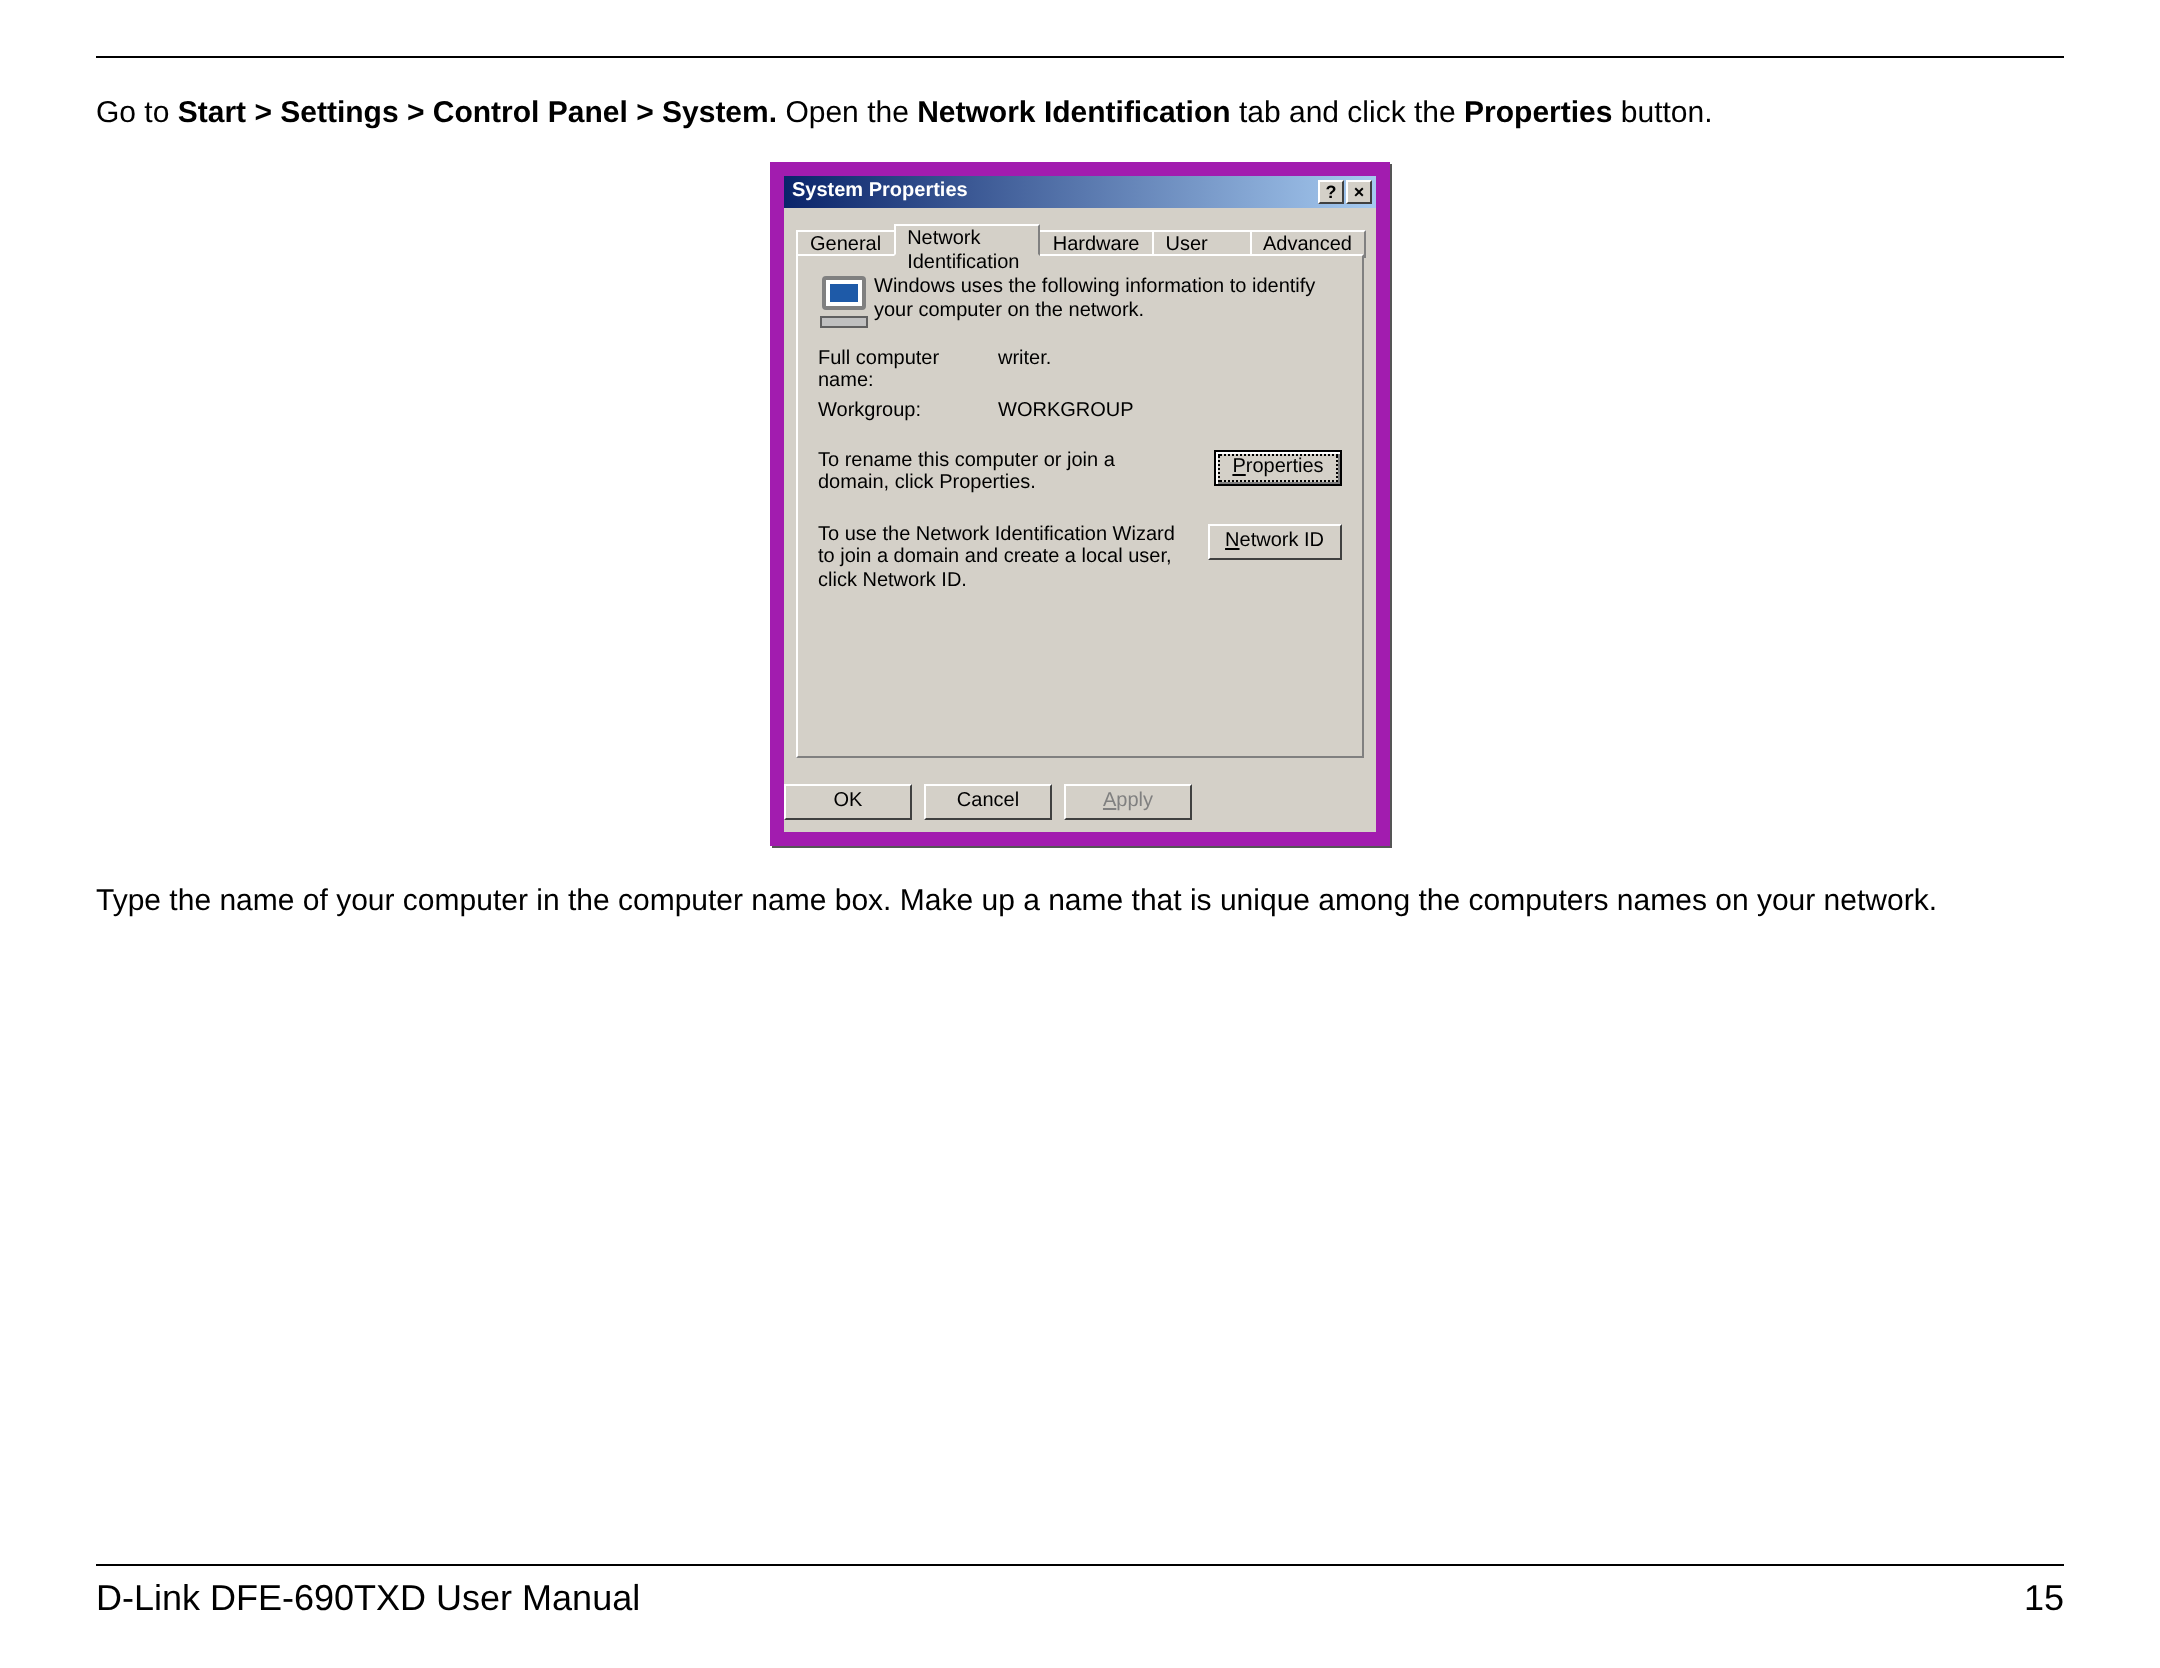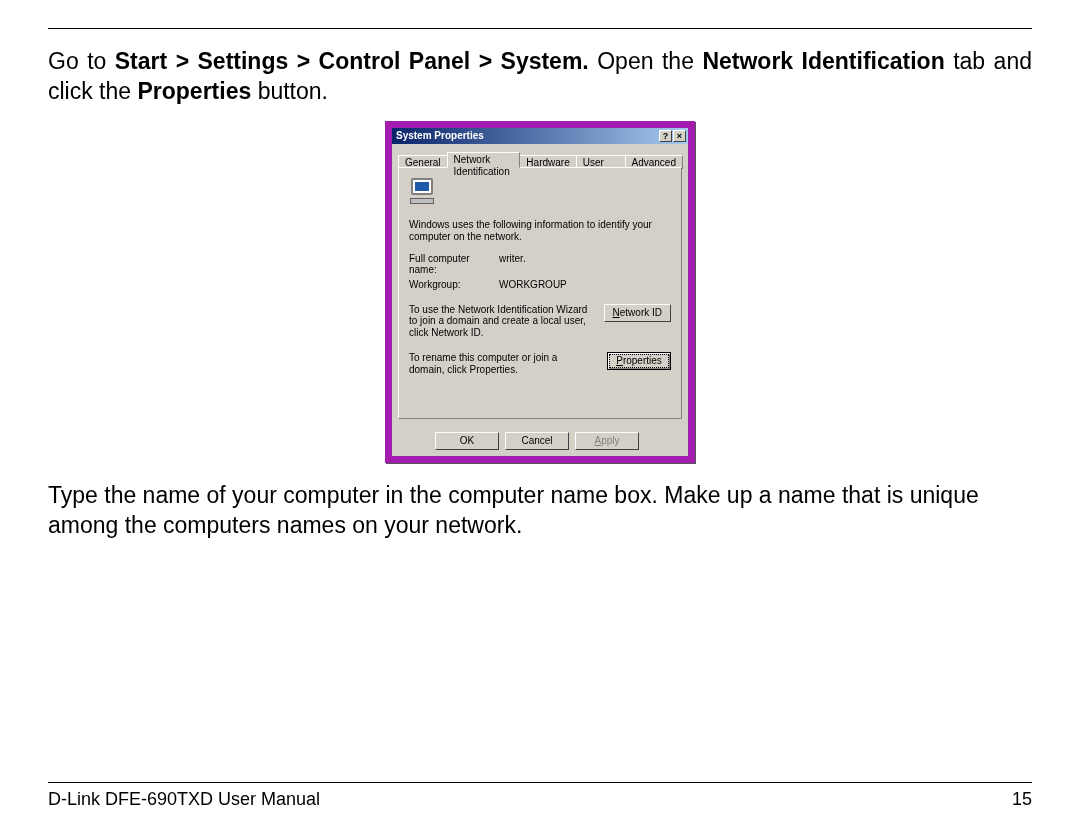--- a/index.html
+++ b/index.html
@@ -22,21 +22,21 @@
   .section-header {
     font-size: 15px;
     margin-bottom: 4px;
   }
   .rule {
     border: none;
     border-top: 1.5px solid #000;
     margin: 0 0 18px 0;
   }
   .body-text {
-    font-size: 23px;
+    font-size: 15px;
     line-height: 1.3;
     margin: 0 0 14px 0;
   }
   .body-text.justify {
     text-align: justify;
   }
   .screenshot-wrap {
     width: 100%;
     display: flex;
     justify-content: center;
@@ -115,23 +115,22 @@
     border-left-color: #fff;
     padding: 10px 10px 10px 10px;
     min-height: 252px;
     box-sizing: border-box;
     position: relative;
     top: -1px;
     background: #d4d0c8;
   }
   .info-row {
     display: flex;
-    gap: 15px;
+    gap: 0;
     margin-bottom: 10px;
-    flex-direction: column;
   }
   .pc-icon {
     width: 28px;
     height: 26px;
     flex-shrink: 0;
     position: relative;
   }
   .pc-icon .monitor {
     width: 22px;
     height: 17px;
@@ -197,21 +196,21 @@
   .winbtn.focus {
     outline: 1px dotted #000;
     outline-offset: -3px;
     border: 1px solid #000;
     box-shadow: inset 1px 1px 0 #fff, inset -1px -1px 0 #808080;
   }
   .winbtn.disabled { color: #808080; }
   .u { text-decoration: underline; }
   .bottom-btns {
     display: flex;
-    justify-content: center;
+    justify-content: flex-start;
     gap: 6px;
     padding: 6px 6px 6px 0;
   }
   
   .footer {
     position: absolute;
     left: 48px;
     right: 48px;
     bottom: 24px;
   }
@@ -263,26 +262,26 @@
           </div>
           <div class="kv-row">
             <div class="kv-key">Full computer name:</div>
             <div class="kv-val">writer.</div>
           </div>
           <div class="kv-row">
             <div class="kv-key">Workgroup:</div>
             <div class="kv-val">WORKGROUP</div>
           </div>
           <div class="action-row">
+            <div class="action-text">To rename this computer or join a domain, click Properties.</div>
+            <div class="winbtn focus"><span class="u">P</span><span>roperties</span></div>
+          </div>
+          <div class="action-row">
             <div class="action-text">To use the Network Identification Wizard to join a domain and create a local user, click Network ID.</div>
             <div class="winbtn"><span class="u">N</span><span>etwork ID</span></div>
-          </div>
-          <div class="action-row">
-            <div class="action-text">To rename this computer or join a domain, click Properties.</div>
-            <div class="winbtn focus"><span class="u">P</span><span>roperties</span></div>
           </div>
         </div>
       </div>
       <div class="bottom-btns">
         <div class="winbtn">OK</div>
         <div class="winbtn">Cancel</div>
         <div class="winbtn disabled"><span class="u">A</span><span>pply</span></div>
       </div>
     </div>
   </div>

